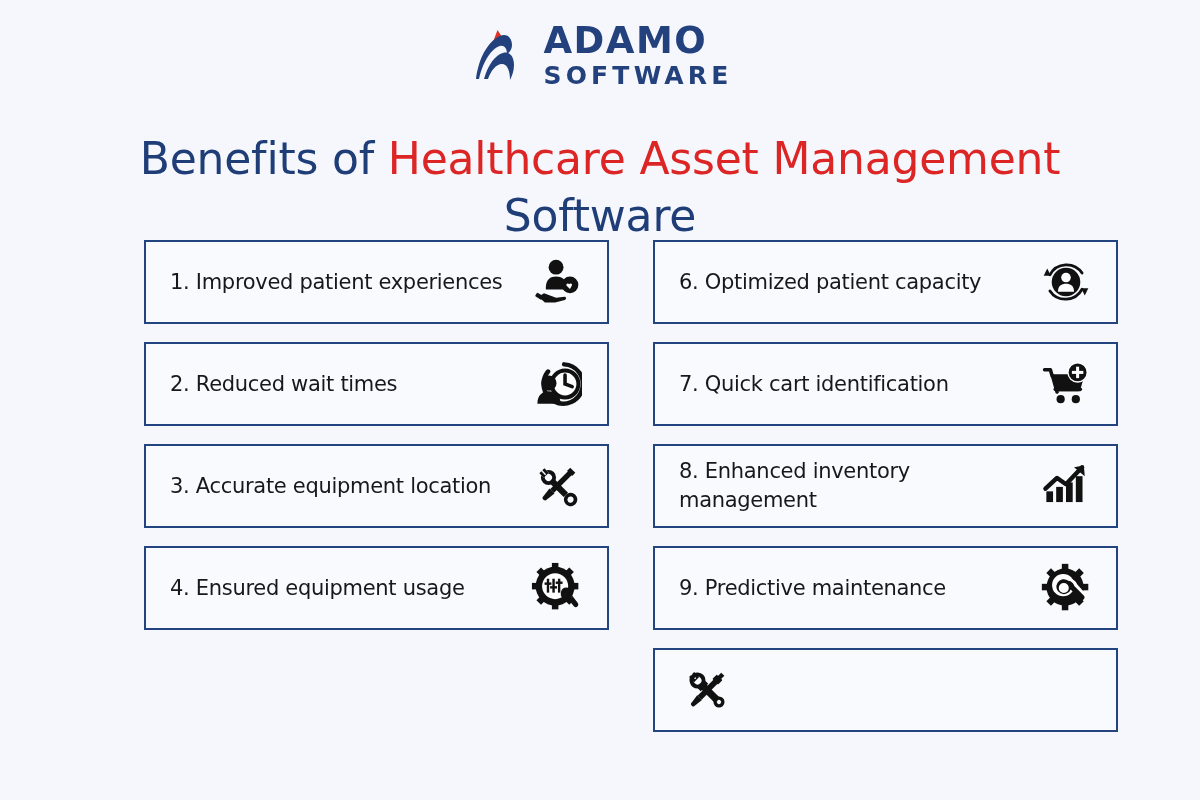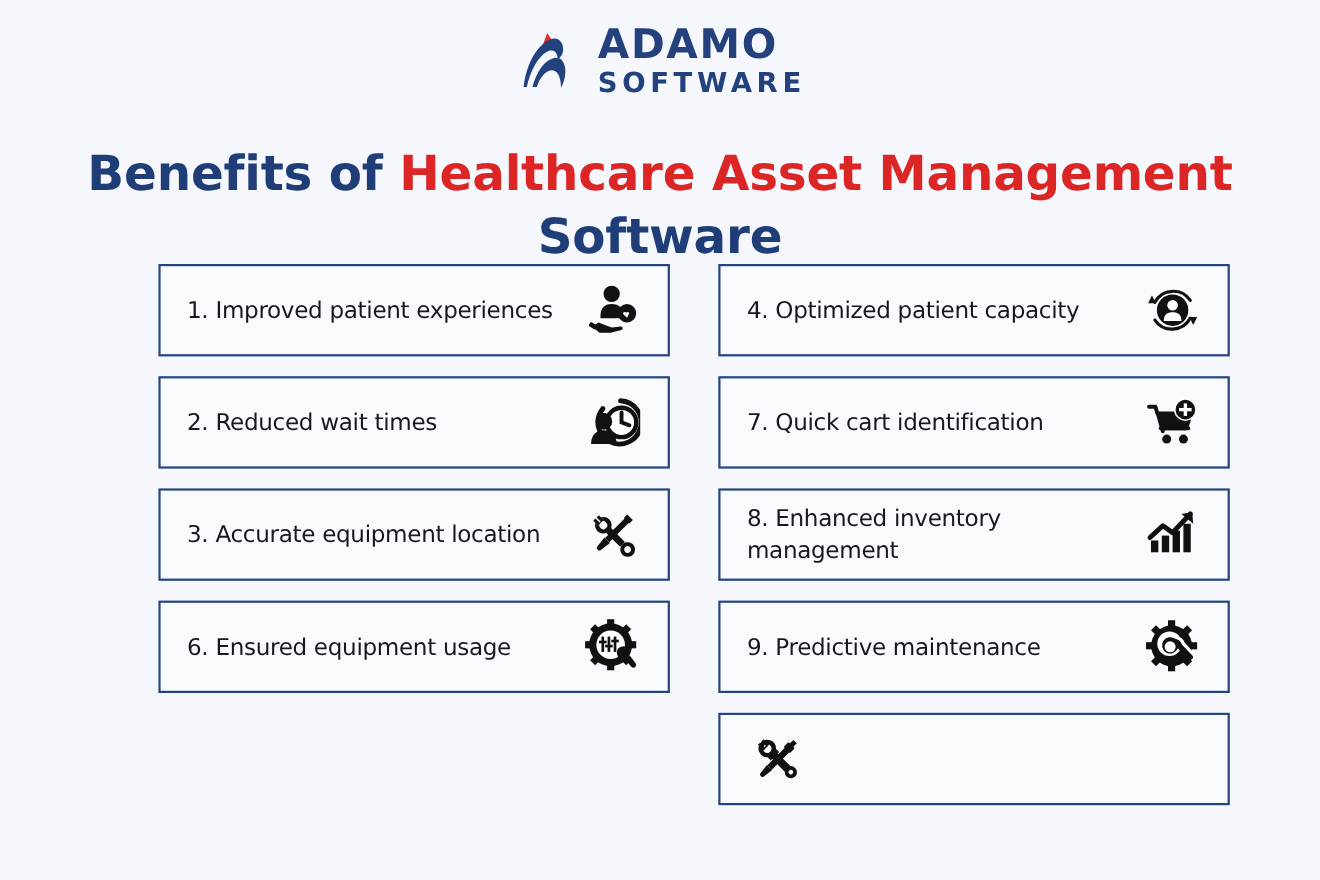--- a/index.html
+++ b/index.html
@@ -59,21 +59,21 @@
   }
 
   
   .title {
     position: absolute;
     top: 101px;
     left: 60px;
     width: 1080px;
     text-align: center;
     font-family: "DejaVu Sans", sans-serif;
-    font-weight: bold;
+    font-weight: normal;
     font-size: 44px;
     line-height: 57px;
     letter-spacing: -0.2px;
   }
   .t-navy { color: #1f3e78; }
   .t-red  { color: #dc2626; }
 
   
   .grid {
     position: absolute;
@@ -190,21 +190,21 @@
               <rect x="24.5" y="20" width="7" height="22" fill="#111"></rect>
               <path d="M28 42 a7.5 7.5 0 1 0 0.1 0 z M28 46 a3.5 3.5 0 1 1 -0.1 0 z" fill="#111"></path>
               <rect x="24" y="4" width="8" height="7" fill="#f9fafe"></rect>
               <path d="M24 4 h3.2 v6 h1.6 v-6 h3.2 v7 h-8 z" fill="#111"></path>
             </g>
           </svg>
         </span>
       </div>
 
       <div class="card">
-        <span class="card-label">6. Ensured equipment usage</span>
+        <span class="card-label">4. Ensured equipment usage</span>
         <span class="card-icon">
           <svg viewBox="0 0 56 56" width="52" height="52" aria-hidden="true">
             <g fill="#111">
               <circle cx="26" cy="26" r="21"></circle>
               <g>
                 <rect x="22.5" y="1" width="7" height="8"></rect>
                 <rect x="22.5" y="43" width="7" height="8"></rect>
                 <rect x="1" y="22.5" width="8" height="7"></rect>
                 <rect x="43" y="22.5" width="8" height="7"></rect>
                 <rect x="22.5" y="1" width="7" height="8" transform="rotate(45 26 26)"></rect>
@@ -229,21 +229,21 @@
           </svg>
         </span>
       </div>
 
 
     </div>
 
     <div class="col">
 
       <div class="card">
-        <span class="card-label">4. Optimized patient capacity</span>
+        <span class="card-label">6. Optimized patient capacity</span>
         <span class="card-icon">
           <svg viewBox="0 0 56 56" width="50" height="50" aria-hidden="true">
             <path d="M10 20 A21 21 0 0 1 46 18" fill="none" stroke="#111" stroke-width="3.2" stroke-linecap="round"></path>
             <path d="M46 36 A21 21 0 0 1 10 38" fill="none" stroke="#111" stroke-width="3.2" stroke-linecap="round"></path>
             <path d="M7 13 L11 21 L3 21 Z" fill="#111"></path>
             <path d="M49 43 L45 35 L53 35 Z" fill="#111"></path>
             <circle cx="28" cy="28" r="16" fill="#111"></circle>
             <circle cx="28" cy="23" r="5.4" fill="#fff"></circle>
             <path d="M19 39 C19 32 23 30 28 30 C33 30 37 32 37 39 Z" fill="#fff"></path>
           </svg>

